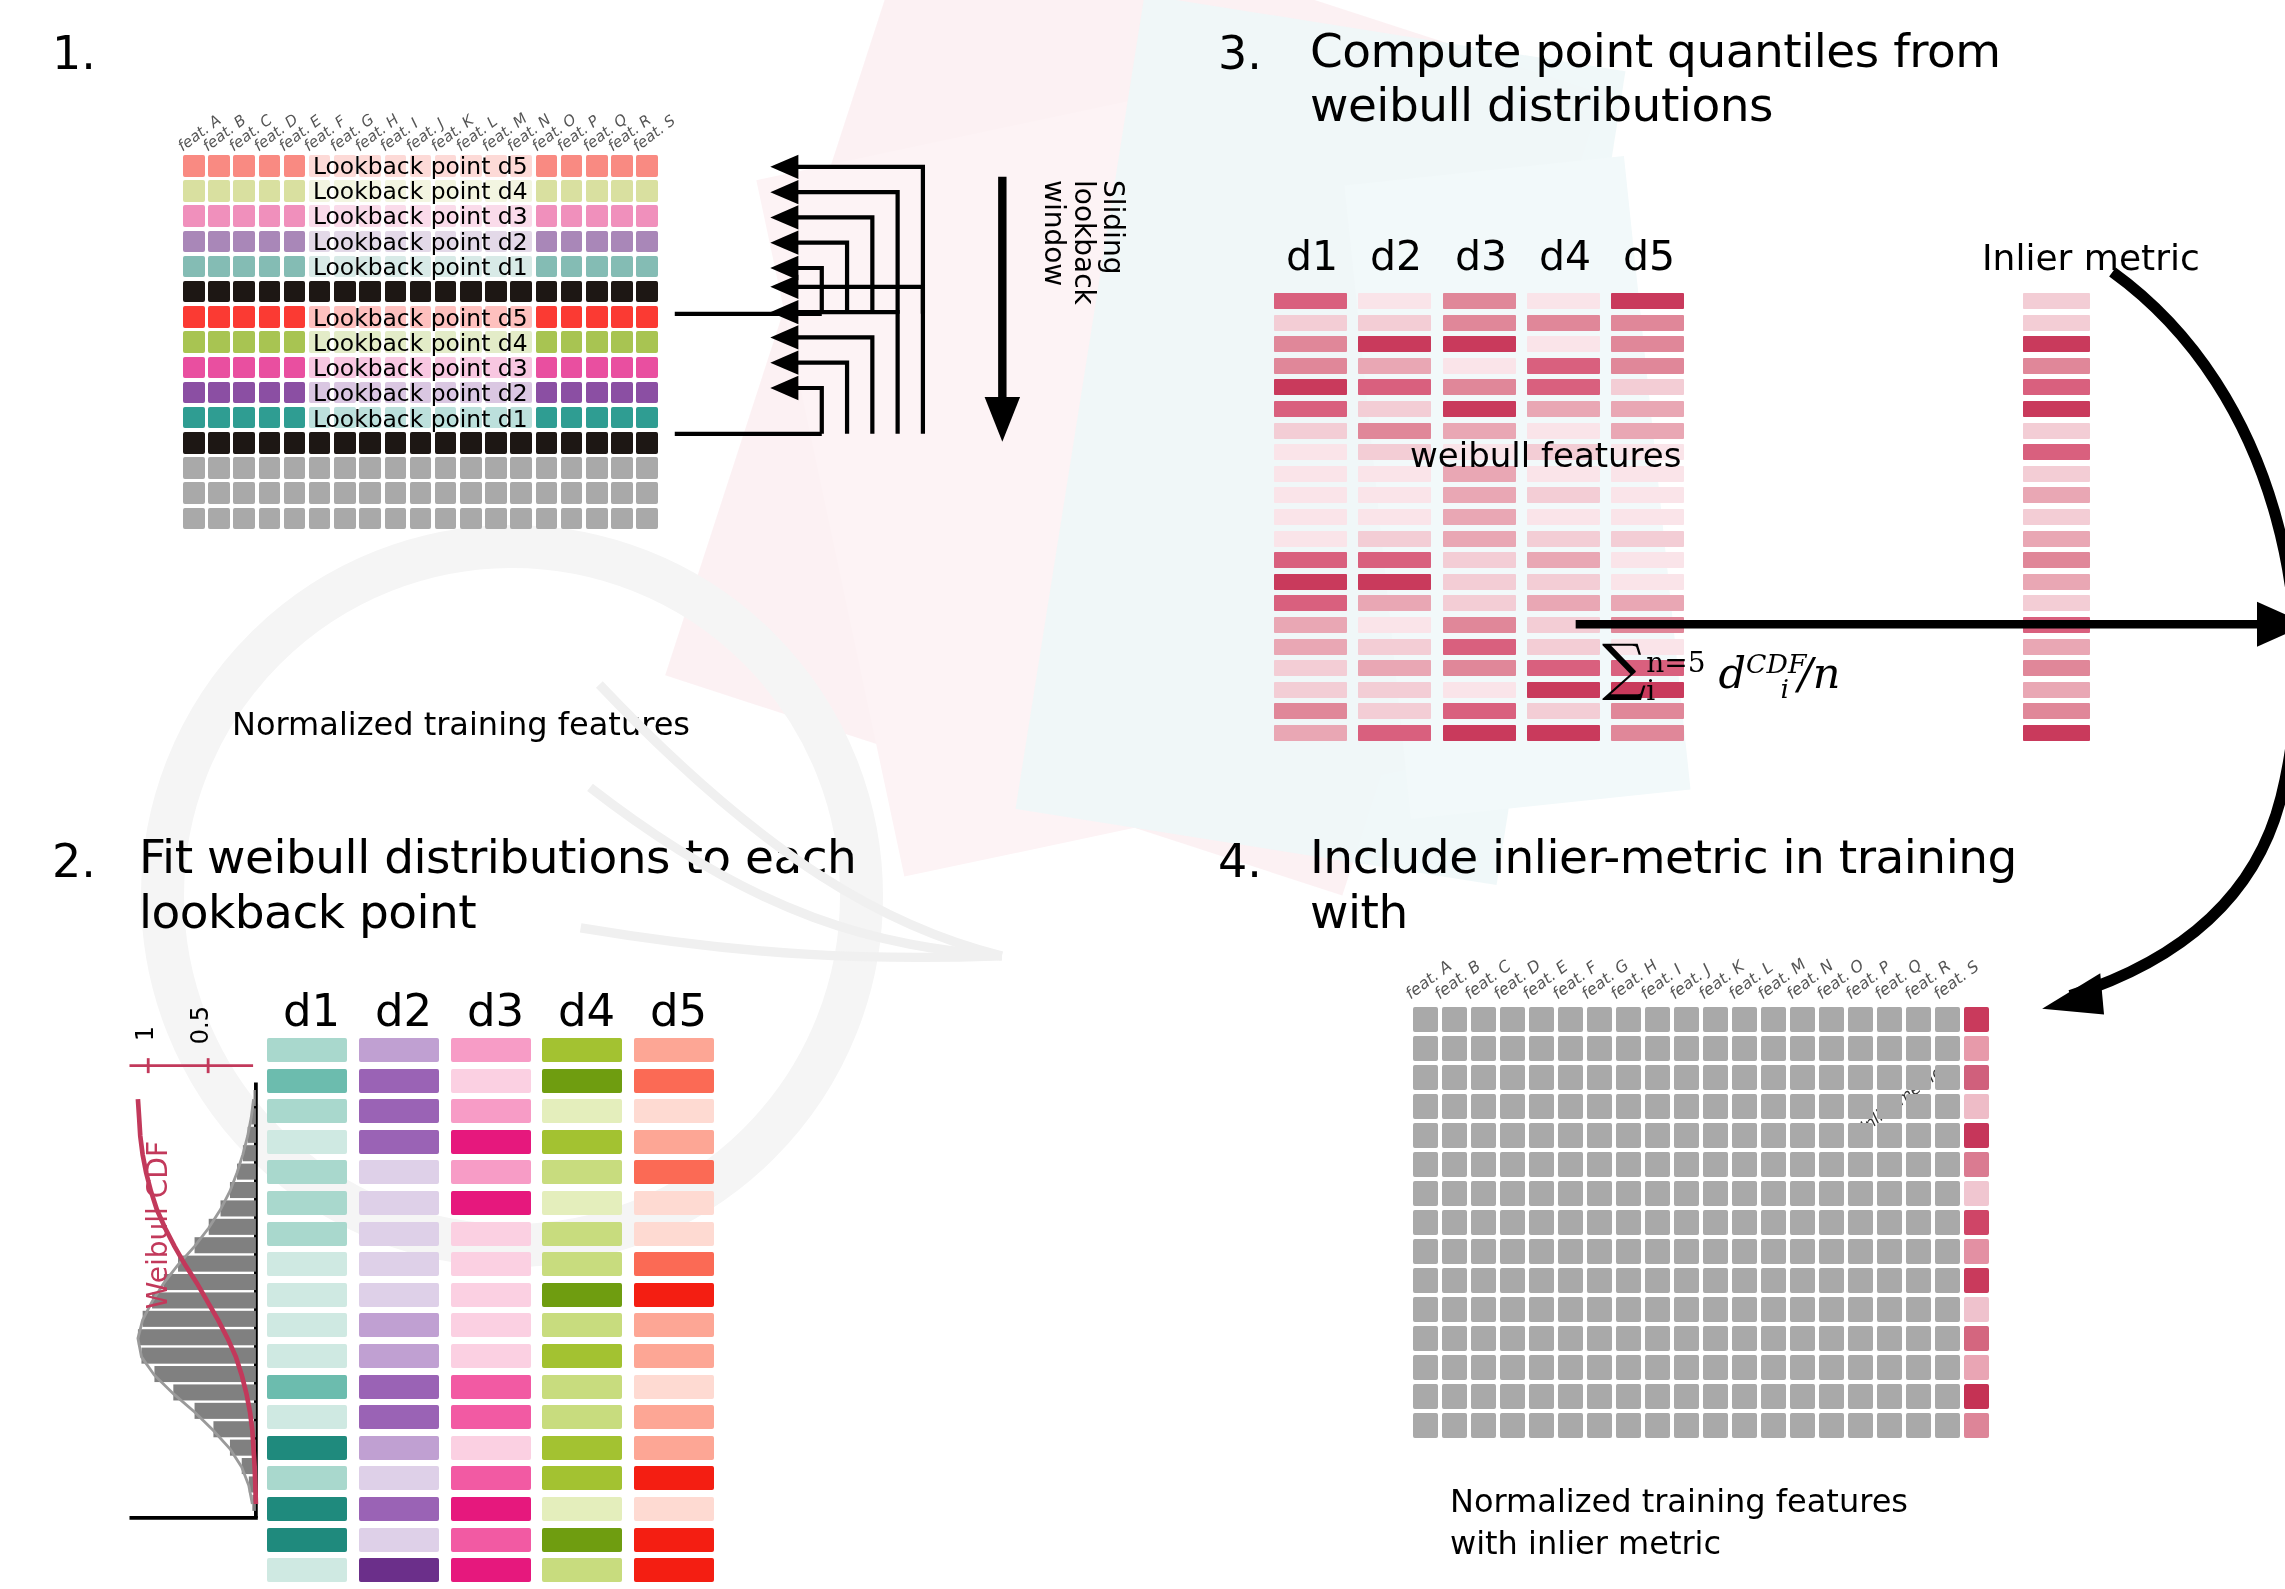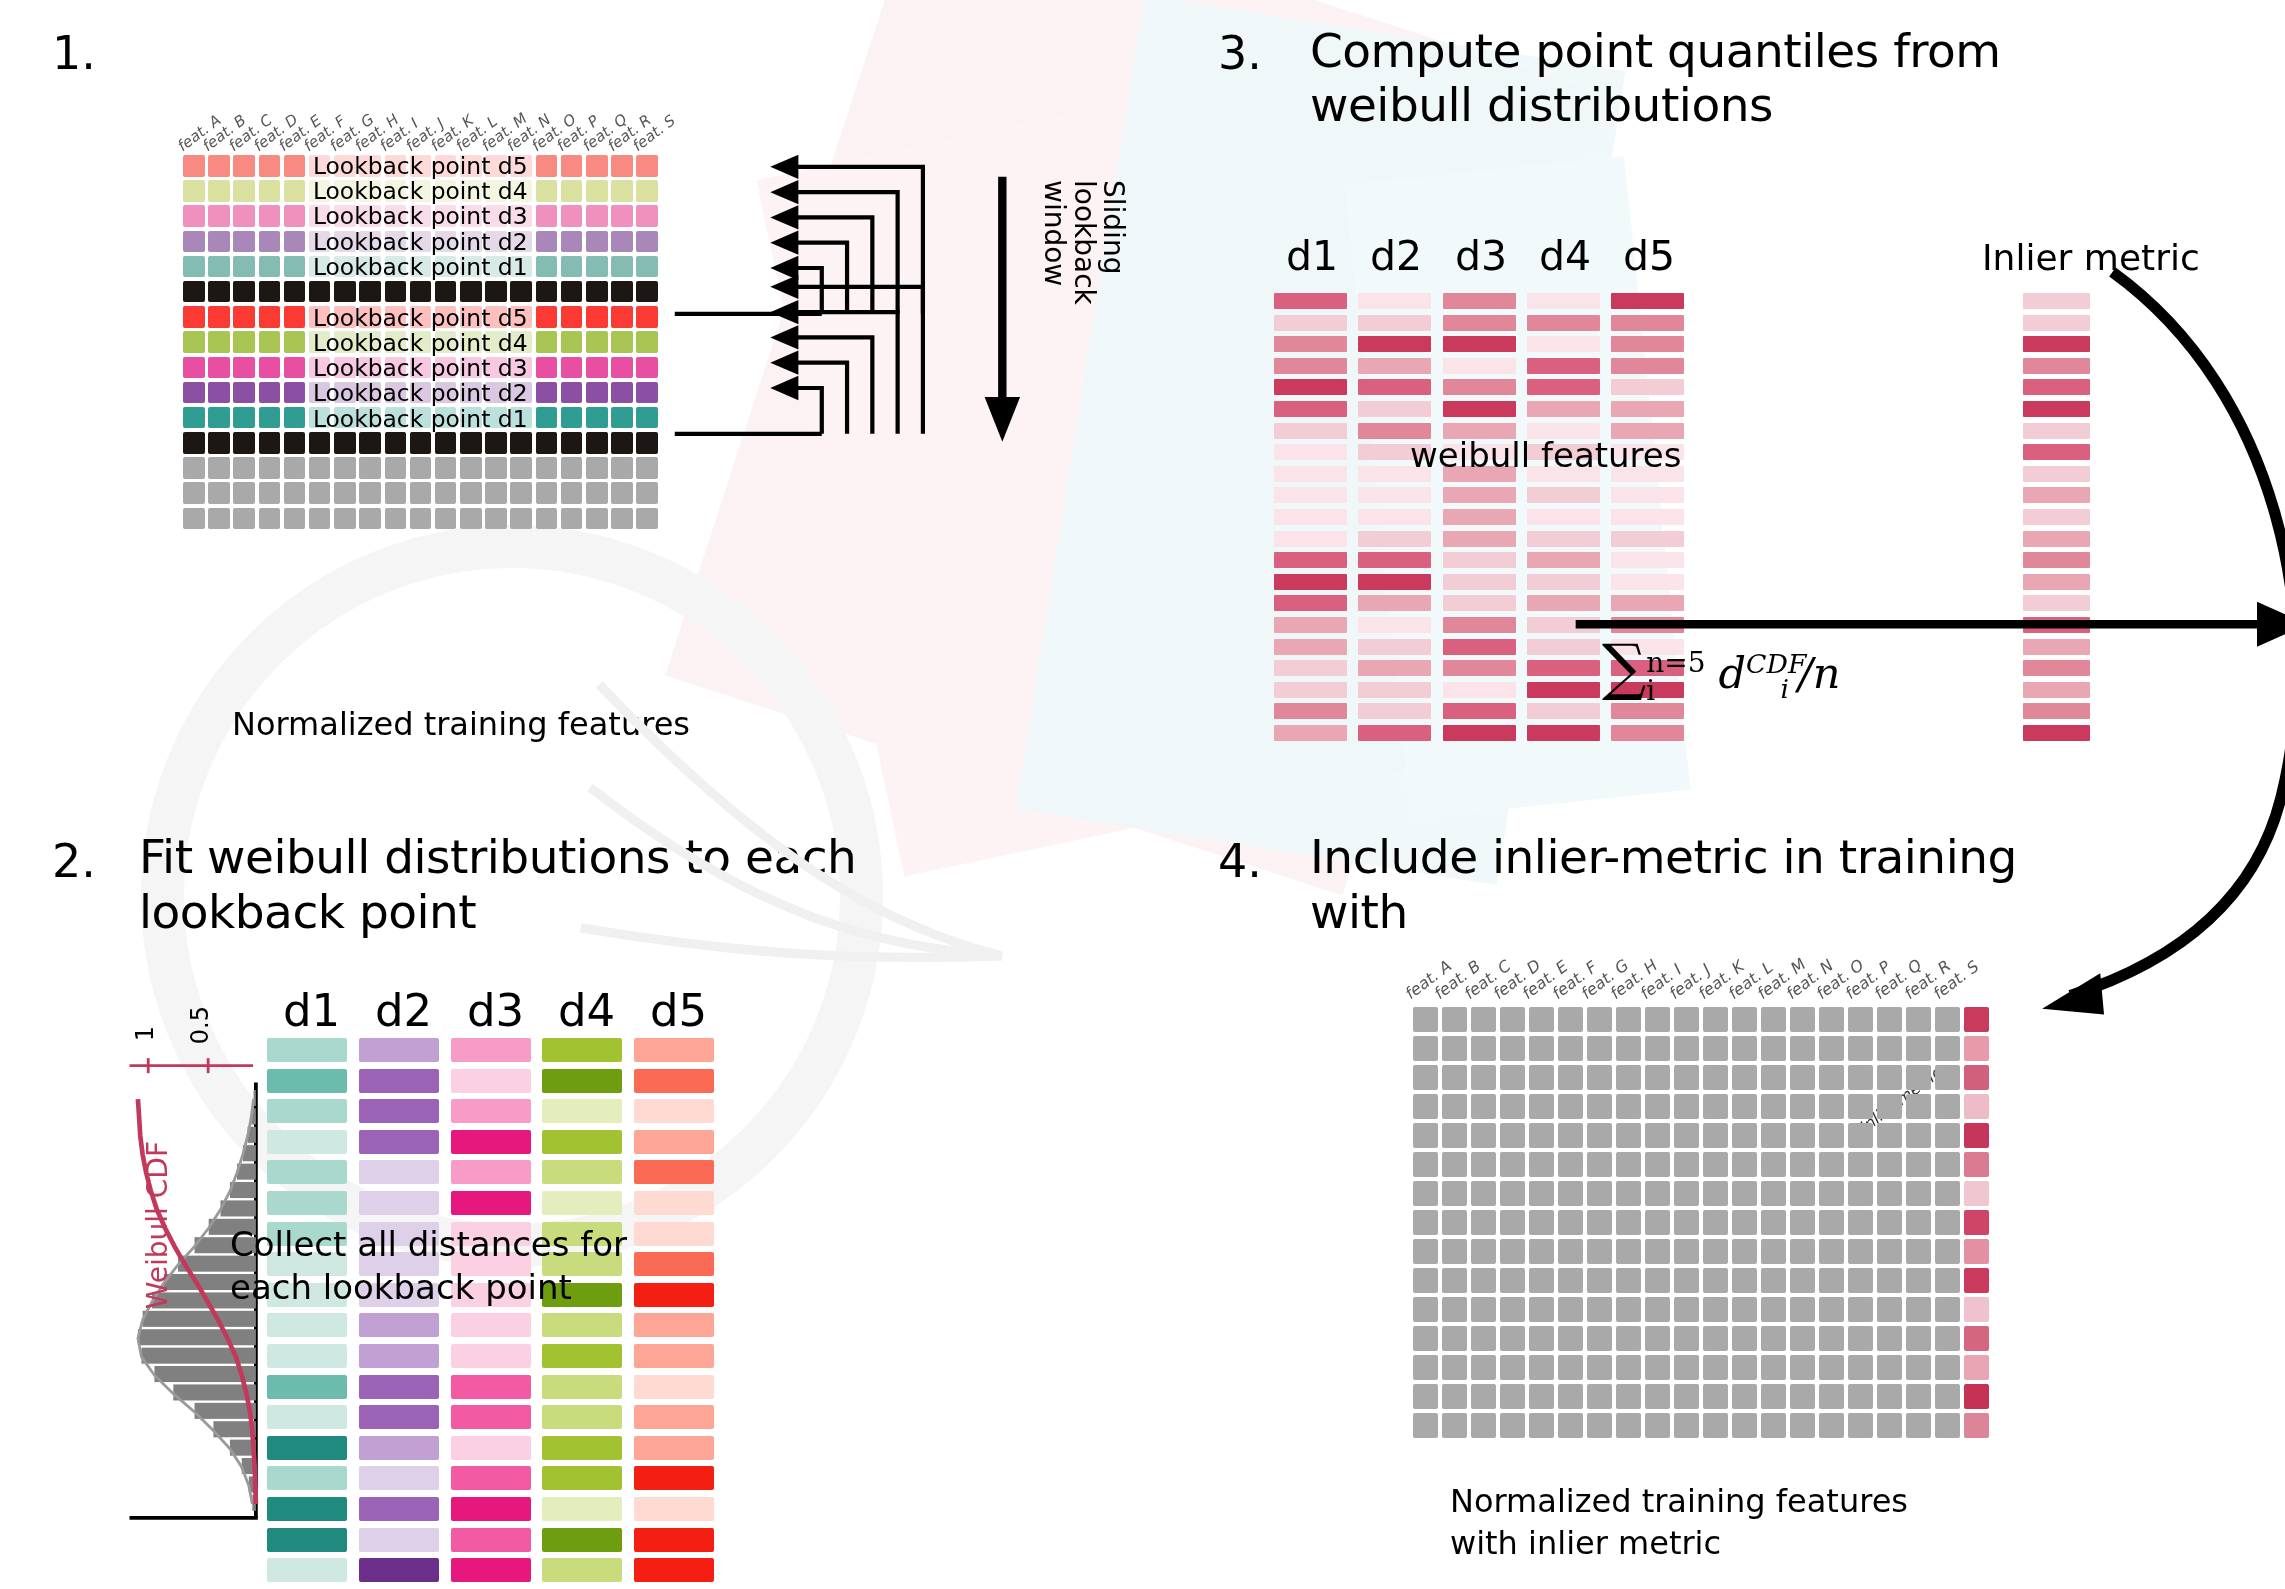--- a/index.html
+++ b/index.html
@@ -862,22 +862,20 @@
         <div class="dbar" style="width: 80px; background: rgb(254, 218, 210);"></div>
         <div class="dbar" style="width: 80px; background: rgb(253, 166, 149);"></div>
         <div class="dbar" style="width: 80px; background: rgb(253, 166, 149);"></div>
         <div class="dbar" style="width: 80px; background: rgb(244, 30, 18);"></div>
         <div class="dbar" style="width: 80px; background: rgb(254, 218, 210);"></div>
         <div class="dbar" style="width: 80px; background: rgb(244, 30, 18);"></div>
         <div class="dbar" style="width: 80px; background: rgb(244, 30, 18);"></div>
       </div>
     </div>
 
-  <div class="overlaytext" style="left:230px;top:417px;white-space:pre-line;line-height:1.25;">Collect all distances for
-each lookback point</div>
 
   <svg style="position:absolute;left:487px;top:-159px;" width="543" height="337" viewBox="0 0 580 360">
     <g stroke="#f0f0f0" stroke-width="10" fill="none">
       <path d="M550 330 C 430 300, 300 230, 120 40"></path>
       <path d="M550 330 C 420 320, 290 290, 110 150"></path>
       <path d="M550 330 C 410 335, 280 330, 100 300"></path>
     </g>
   </svg>
 </div>
 

